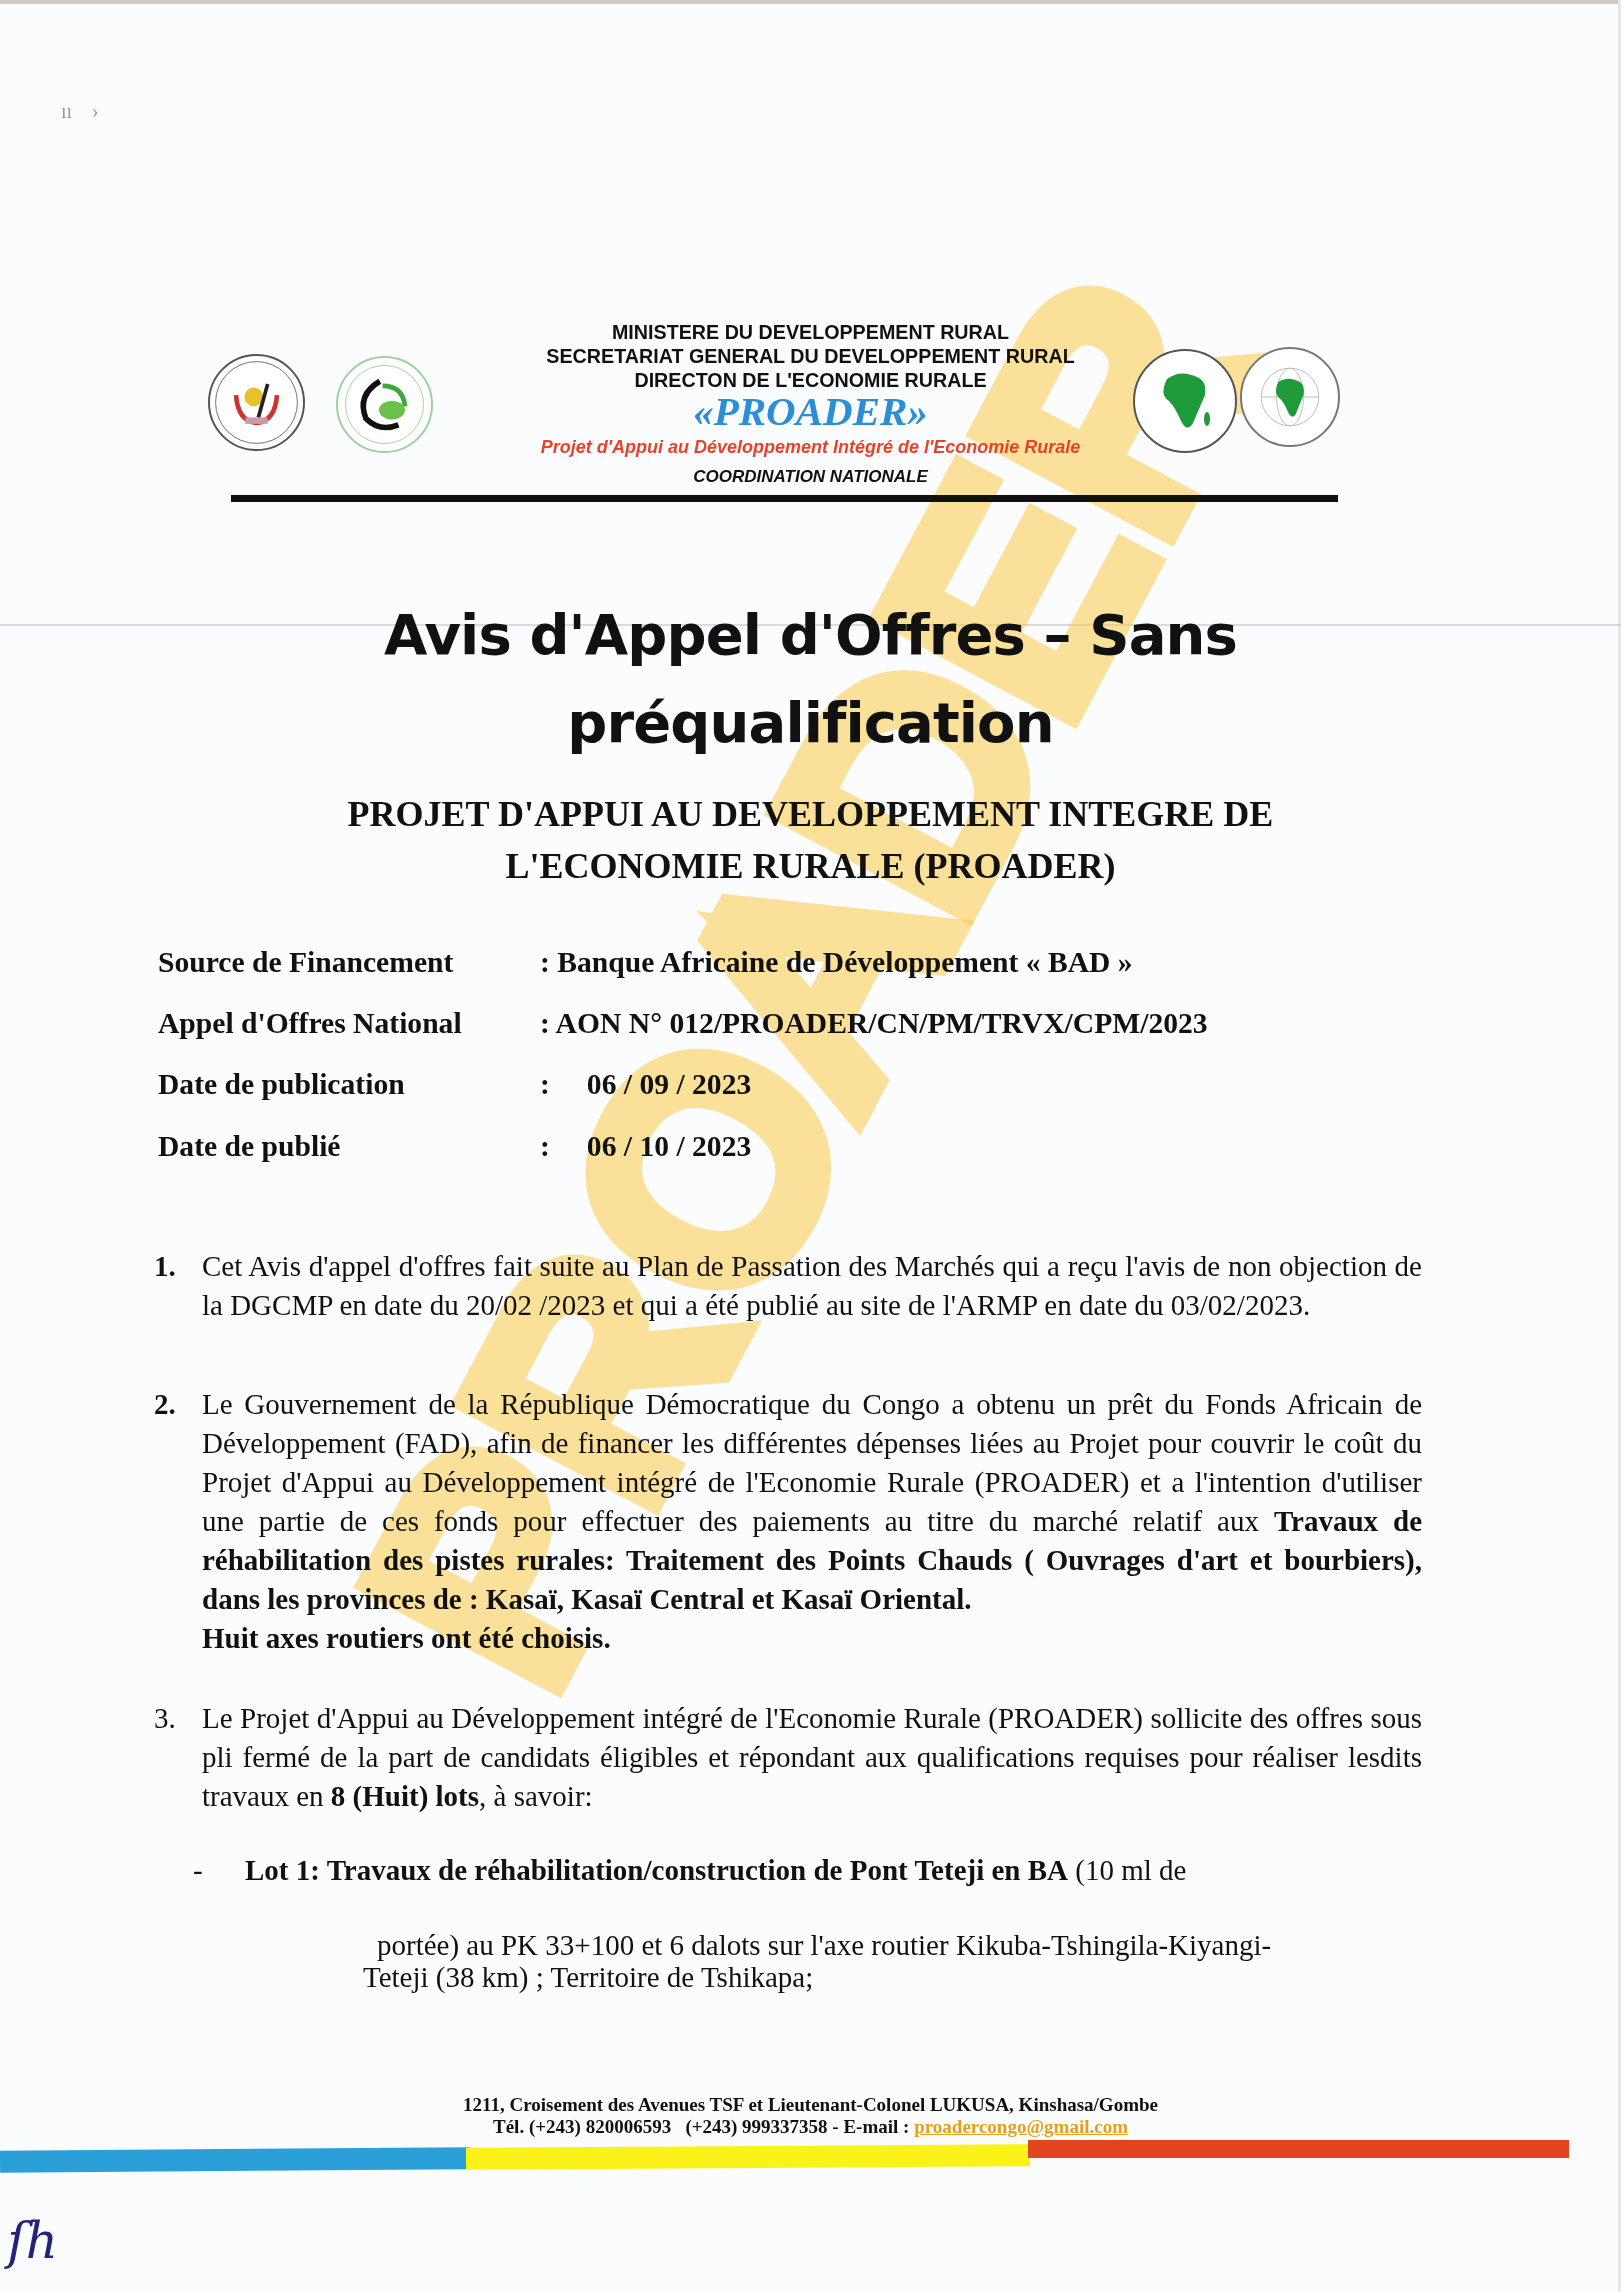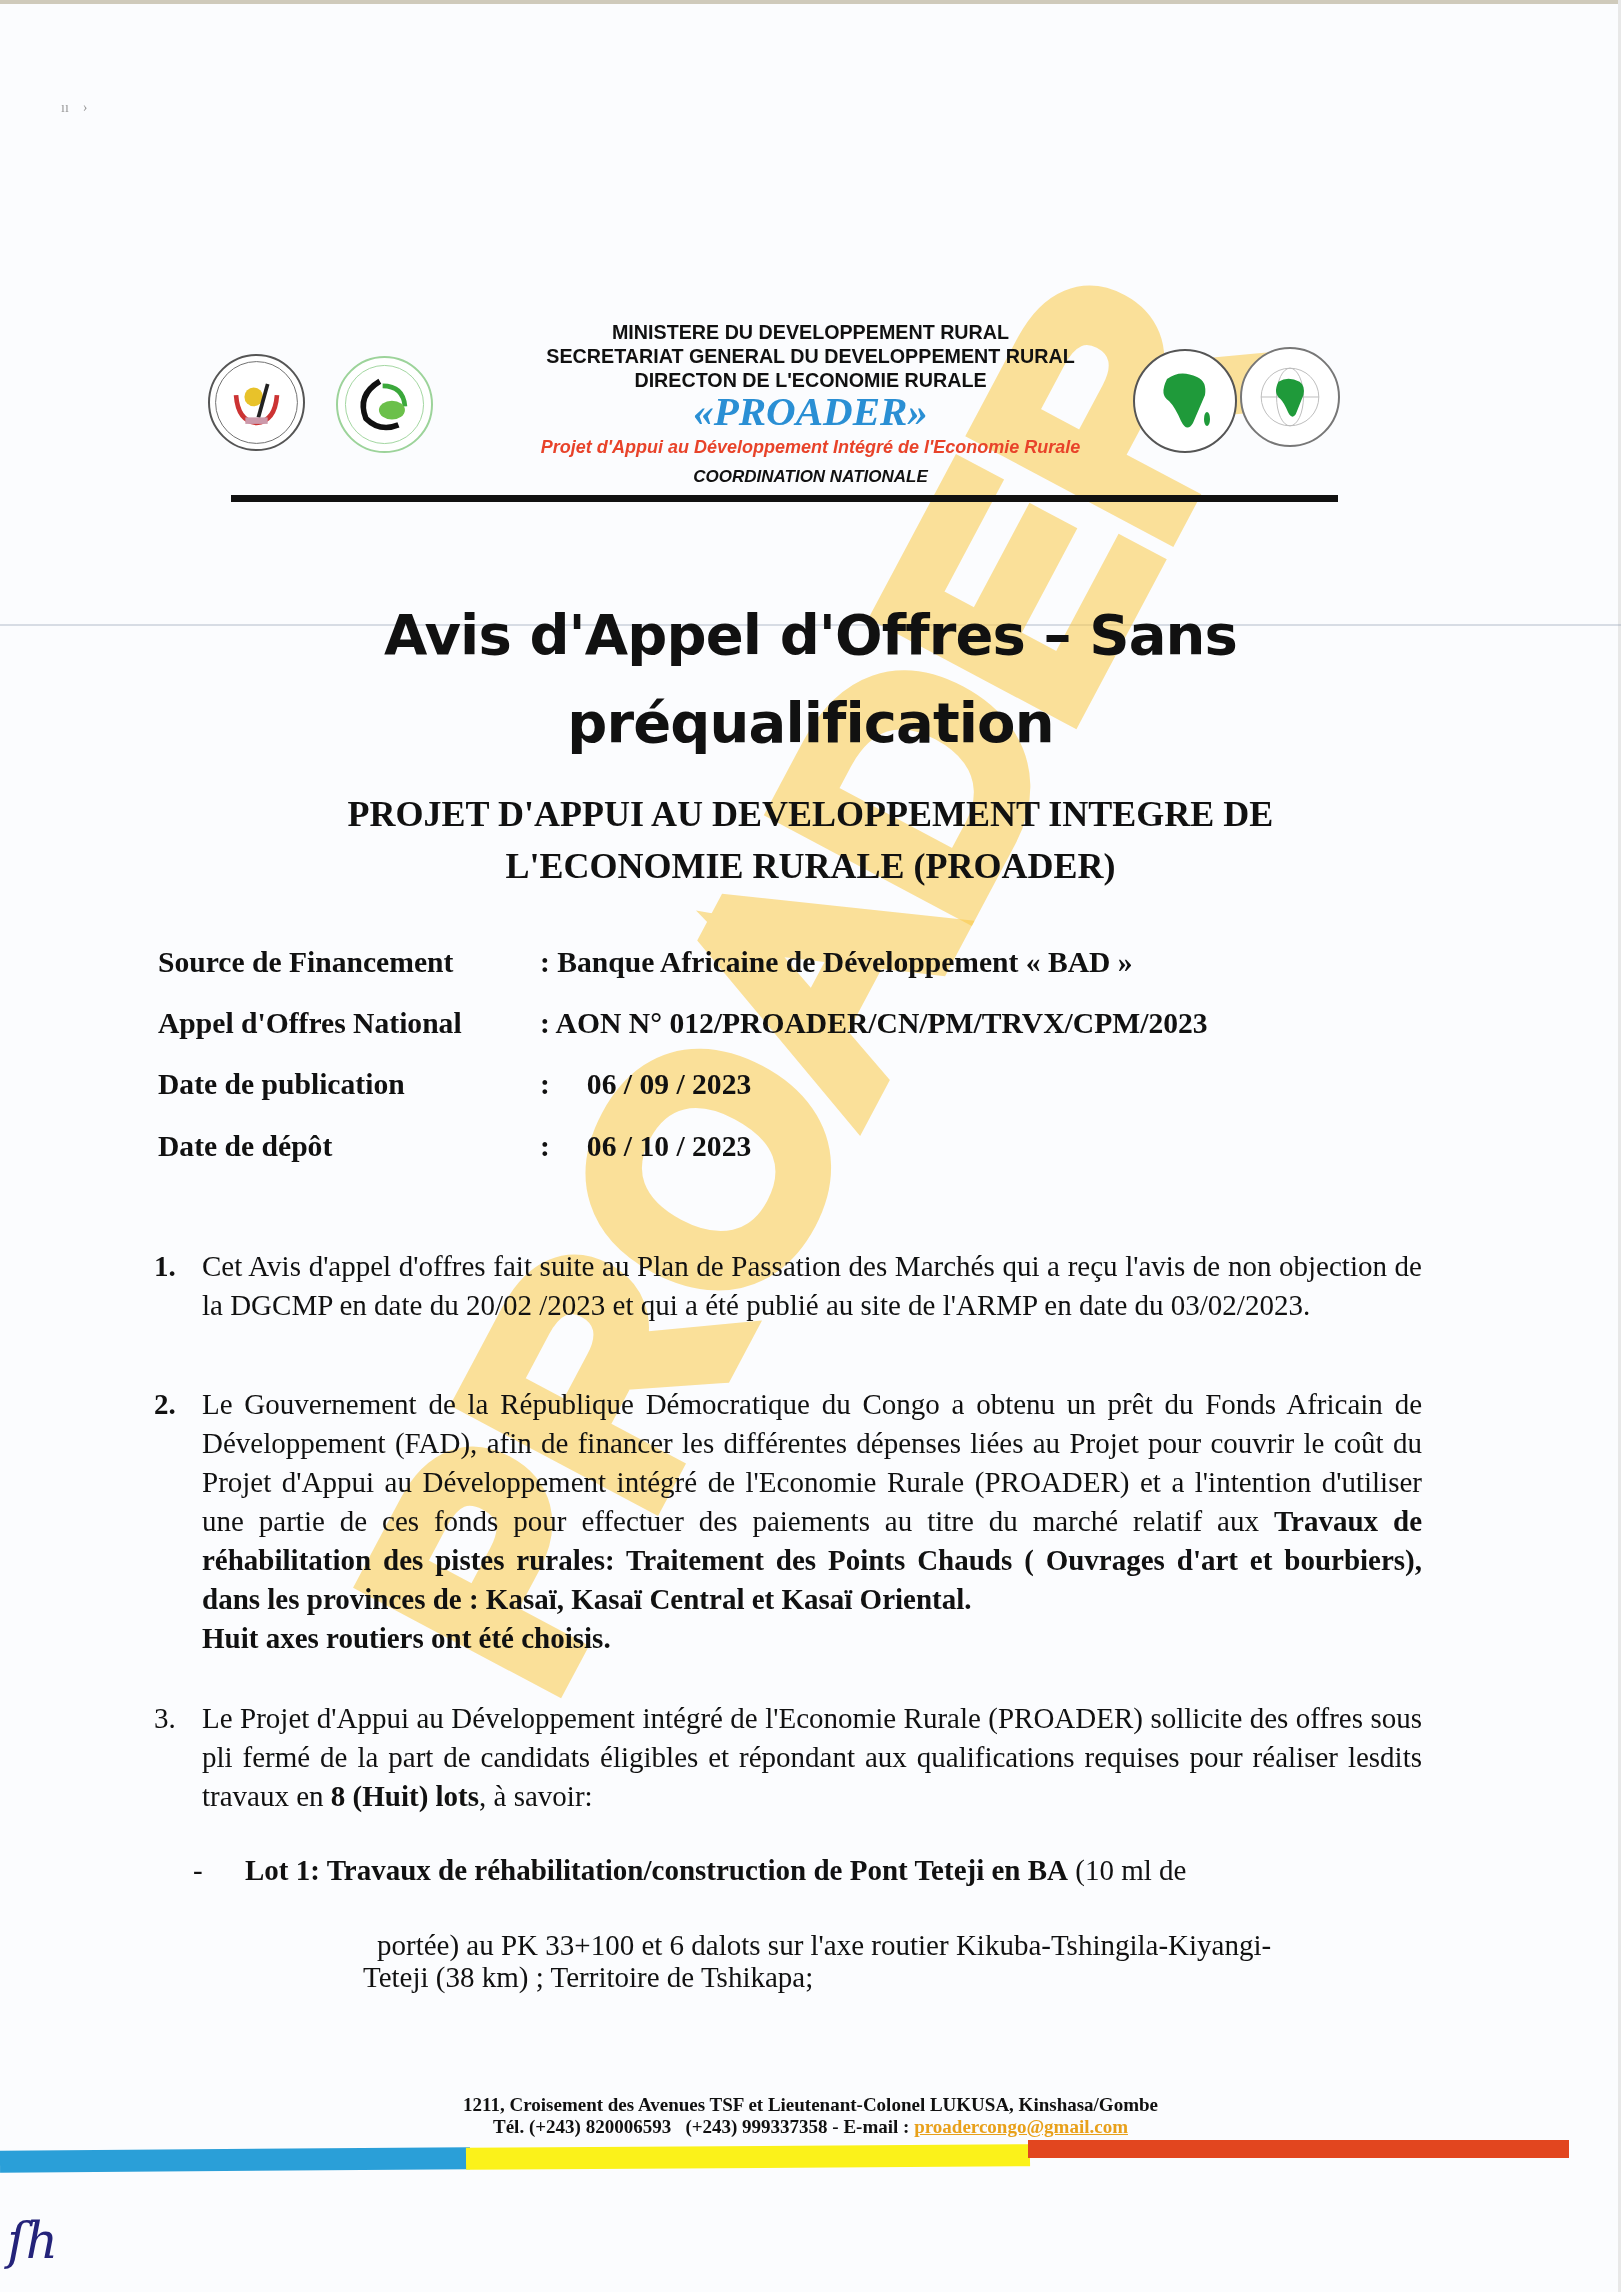--- a/index.html
+++ b/index.html
@@ -4,21 +4,21 @@
 <style>
   html, body { margin:0; padding:0; }
   body {
     width:1621px; height:2293px; position:relative; overflow:hidden;
     background:#fbfcfe;
     font-family:"Liberation Serif", serif; color:#111;
   }
   .page-edge-top { position:absolute; left:0; top:0; width:1621px; height:3.6px; background:#cfcabb; }
   .page-edge-right { position:absolute; right:0; top:0; width:2.7px; height:2293px; background:#e8e8e8; }
   .fold-line { position:absolute; left:0; top:624px; width:1621px; height:1.8px; background:rgba(150,160,180,0.35); }
-  .specks { position:absolute; left:61px; top:100px; font-size:14px; color:#999; }
+  .specks { position:absolute; left:61px; top:100px; font-size:20px; color:#999; }
 
   
   .watermark {
     position:absolute; left:811px; top:976px;
     transform:translate(-50%,-50%) rotate(-62deg);
     font-family:"Liberation Sans", sans-serif; font-weight:normal;
     font-size:296px; letter-spacing:9px; color:transparent;
     -webkit-text-stroke:32px rgba(250,200,70,0.55);
     white-space:nowrap; pointer-events:none; z-index:1;
   }
@@ -142,21 +142,21 @@
   </div>
   <div class="info-row info-1">
     <span class="k">Appel d'Offres National</span>
     <span class="v">:  AON N° 012/PROADER/CN/PM/TRVX/CPM/2023</span>
   </div>
   <div class="info-row info-2">
     <span class="k">Date de publication</span>
     <span class="v" style="white-space:pre;">:     06 / 09 / 2023</span>
   </div>
   <div class="info-row info-3">
-    <span class="k">Date de dépôt</span>
+    <span class="k">Date de publié</span>
     <span class="v" style="white-space:pre;">:     06 / 10 / 2023</span>
   </div>
 
   <div class="para p1">
     <span class="num">1.</span>
     <span>Cet Avis d'appel d'offres fait suite au Plan de Passation des Marchés qui a reçu l'avis de non objection de la DGCMP en date du 20/02 /2023 et qui a été publié au site de l'ARMP en date du 03/02/2023.</span>
   </div>
 
   <div class="para p2">
     <span class="num">2.</span>

